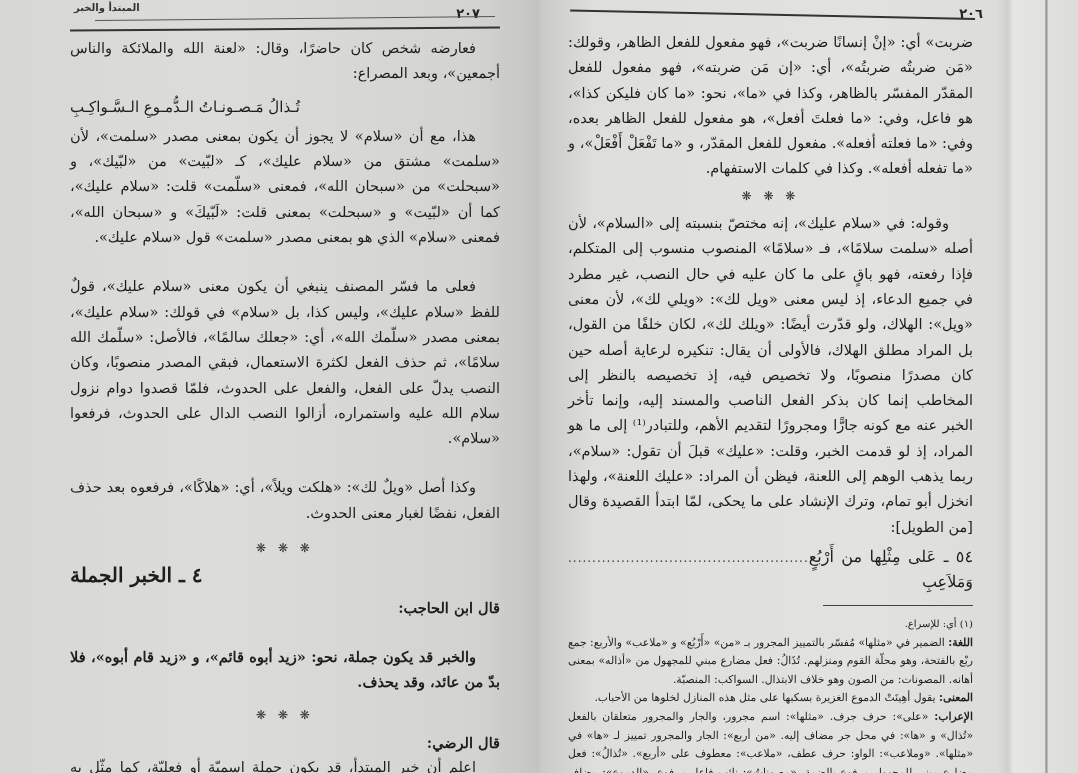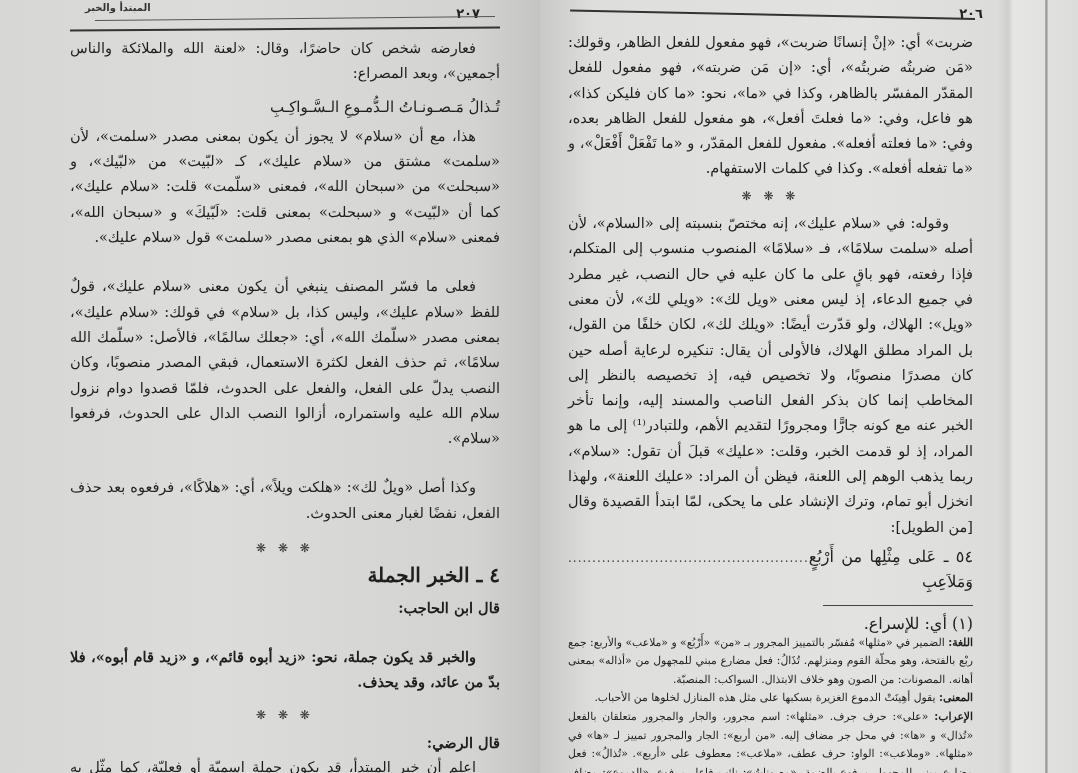--- a/index.html
+++ b/index.html
@@ -29,49 +29,49 @@
   }
   .running-head {
     position: absolute; top: 2px; height: 26px;
     font-family: "DejaVu Sans", "Liberation Sans", sans-serif;
     font-weight: bold;
   }
   .page-left .running-head { left: 70px; width: 430px; }
   .page-right .running-head { left: 28px; width: 405px; }
   .rh-title { position: absolute; top: 0; font-size: 10px; color: #333; }
   .rh-num { position: absolute; top: 4px; font-size: 13px; color: #222; }
-  .page-left .rh-title { left: 15px; }
+  .page-left .rh-title { left: 4px; }
   .page-left .rh-num { right: 20px; }
   .page-right .rh-num { right: -10px; text-align: center; }
   .rule {
     position: absolute; height: 2px; background: #333;
   }
   .page-left .rule-thin { left: 95px; top: 18px; width: 400px; height: 1px; background: #555; transform: rotate(-0.6deg); }
   .page-left .rule-thick { left: 70px; top: 28px; width: 430px; height: 2px; transform: rotate(-0.4deg); }
   .page-right .rule-thick { left: 30px; top: 18px; width: 405px; height: 2px; transform: rotate(1.2deg); transform-origin: right; }
   .text-block {
     position: absolute; font-size: 14.5px; line-height: 25.3px; text-align: justify;
   }
   .page-left .text-block { left: 70px; width: 430px; }
   .page-right .text-block { left: 28px; width: 405px; }
   p { margin: 0; }
   .indent { text-indent: 24px; }
   .para-gap { margin-top: 24px; }
   .stars {
     text-align: center; font-size: 12px; letter-spacing: 4px; color: #333; margin: 2px 0;
   }
-  .verse { text-align: right; font-size: 15px; margin: 8px 0 4px; }
+  .verse { text-align: left; font-size: 15px; margin: 8px 0 4px; }
   .section-title {
-    text-align: right; font-size: 20px; font-weight: bold; margin: 2px 0 6px;
+    text-align: left; font-size: 20px; font-weight: bold; margin: 2px 0 6px;
   }
   .bold { font-weight: bold; }
   .footnote-rule {
     height: 1px; background: #444; width: 160px; margin: 10px 0 8px auto;
   }
-  .footnote { font-size: 16px; line-height: 20px; }
+  .footnote { font-size: 10px; line-height: 20px; }
   .notes { font-size: 10.8px; line-height: 18.6px; }
   .poem-line {
     display: flex; justify-content: space-between; align-items: baseline; font-size: 16px; margin-top: 4px;
   }
   .poem-dots { color: #444; letter-spacing: 1px; font-size: 12px; }
 </style>
 </head>
 <body>
 
 <div class="book">

